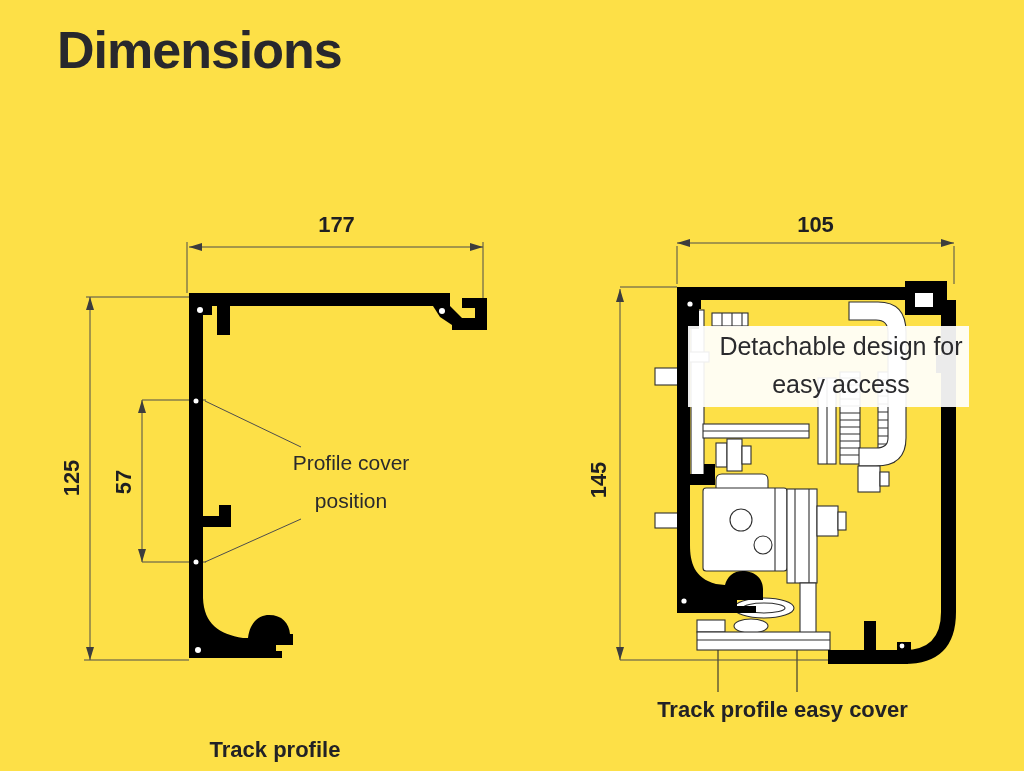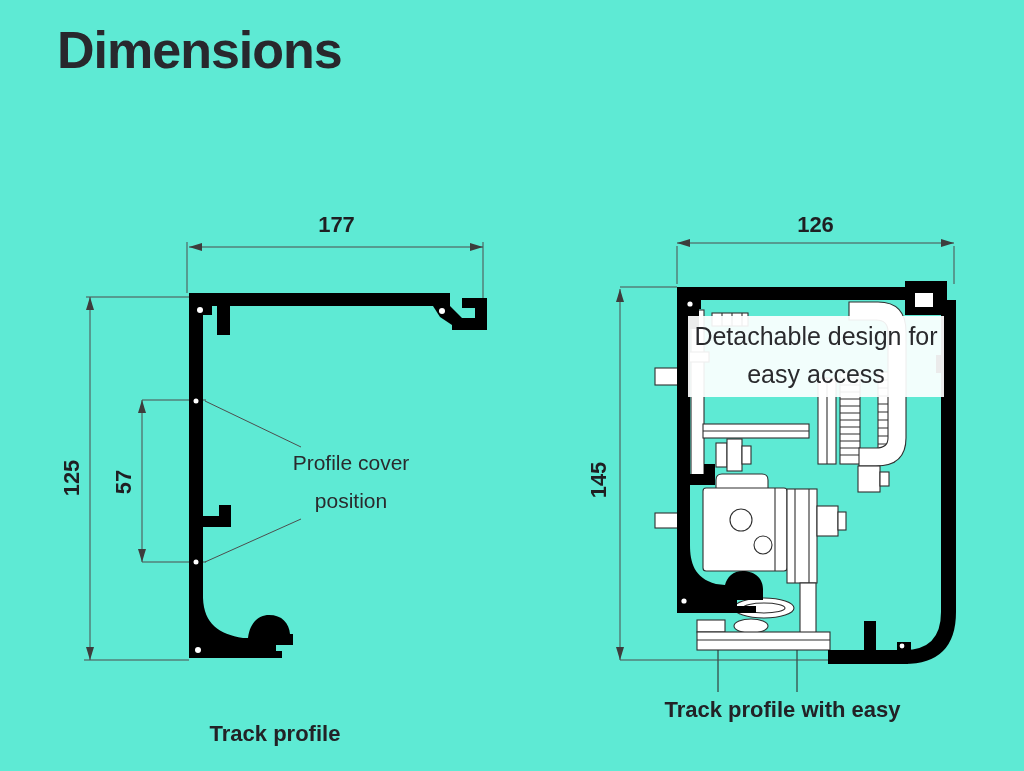--- a/index.html
+++ b/index.html
@@ -1,17 +1,17 @@
 <!DOCTYPE html>
 <html><head>
 <meta charset="utf-8">
 <style>
   html,body{margin:0;padding:0;background:#ffffff;}
   .page{
-    position:relative;width:1024px;height:771px;background:#5eead4;overflow:hidden;
+    position:relative;width:1024px;height:771px;background:#fde047;overflow:hidden;
     font-family:"Liberation Sans", sans-serif;color:#2b2b2e;
   }
   .title{
     position:absolute;left:57px;top:20px;margin:0;
     font-size:52px;font-weight:700;letter-spacing:-1px;color:#28282d;
   }
   .dim-label{
     position:absolute;font-size:22px;font-weight:600;color:#1f1f22;
     text-align:center;white-space:nowrap;
   }
@@ -187,23 +187,23 @@
   </svg>
 
   <div class="dim-label" style="left:190px;top:212px;width:293px;">177</div>
 
   <div class="dim-label rot" style="left:36px;top:464px;">125</div>
 
   <div class="dim-label rot" style="left:88px;top:468px;">57</div>
 
   <div class="annotation" style="left:256px;top:444px;width:190px;">Profile cover position</div>
 
-  <div class="caption" style="left:150px;top:721px;width:250px;">Track profile</div>
-
-  <div class="dim-label" style="left:677px;top:212px;width:277px;">126</div>
+  <div class="caption" style="left:150px;top:737px;width:250px;">Track profile</div>
+
+  <div class="dim-label" style="left:677px;top:212px;width:277px;">105</div>
 
   <div class="dim-label rot" style="left:563px;top:466px;">145</div>
 
-  <div class="annotation boxed" style="left:688px;top:316px;width:256px;">Detachable design for easy access</div>
-
-  <div class="caption" style="left:625px;top:697px;width:315px;">Track profile with easy</div>
+  <div class="annotation boxed" style="left:688px;top:326px;width:256px;padding-left:25px;">Detachable design for easy access</div>
+
+  <div class="caption" style="left:625px;top:697px;width:315px;">Track profile easy cover</div>
 
 </div>
 
 </body></html>

